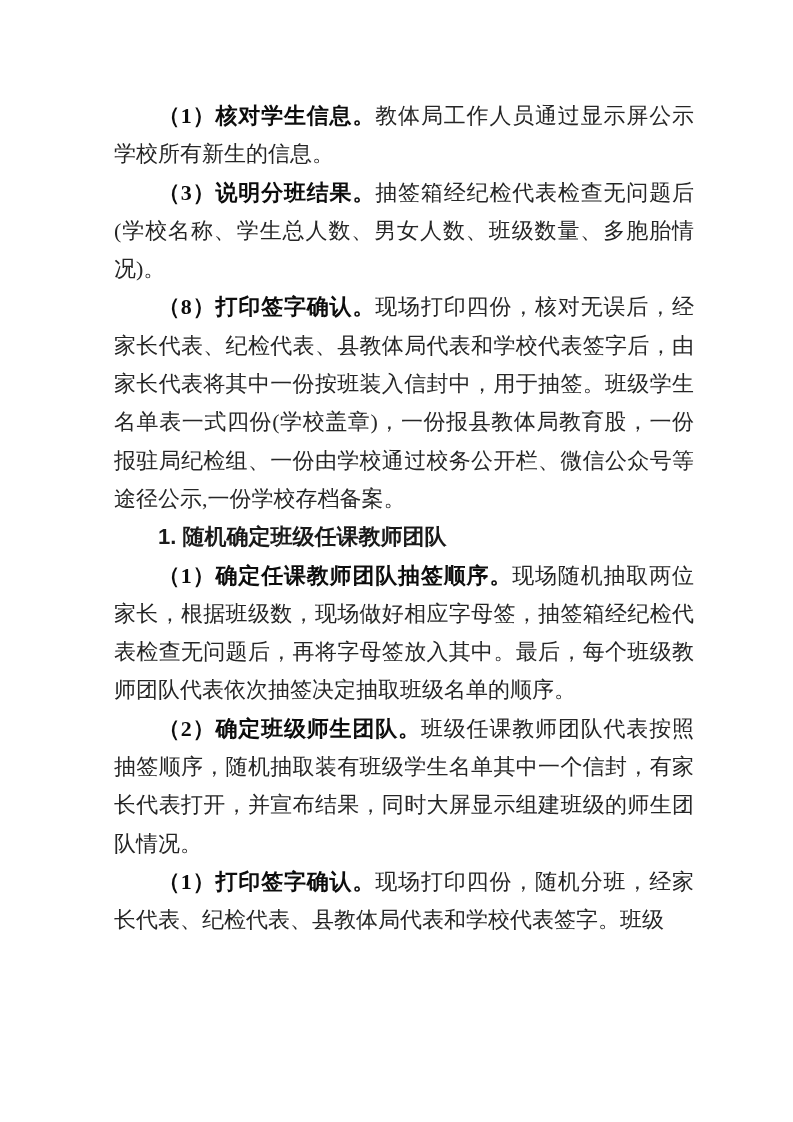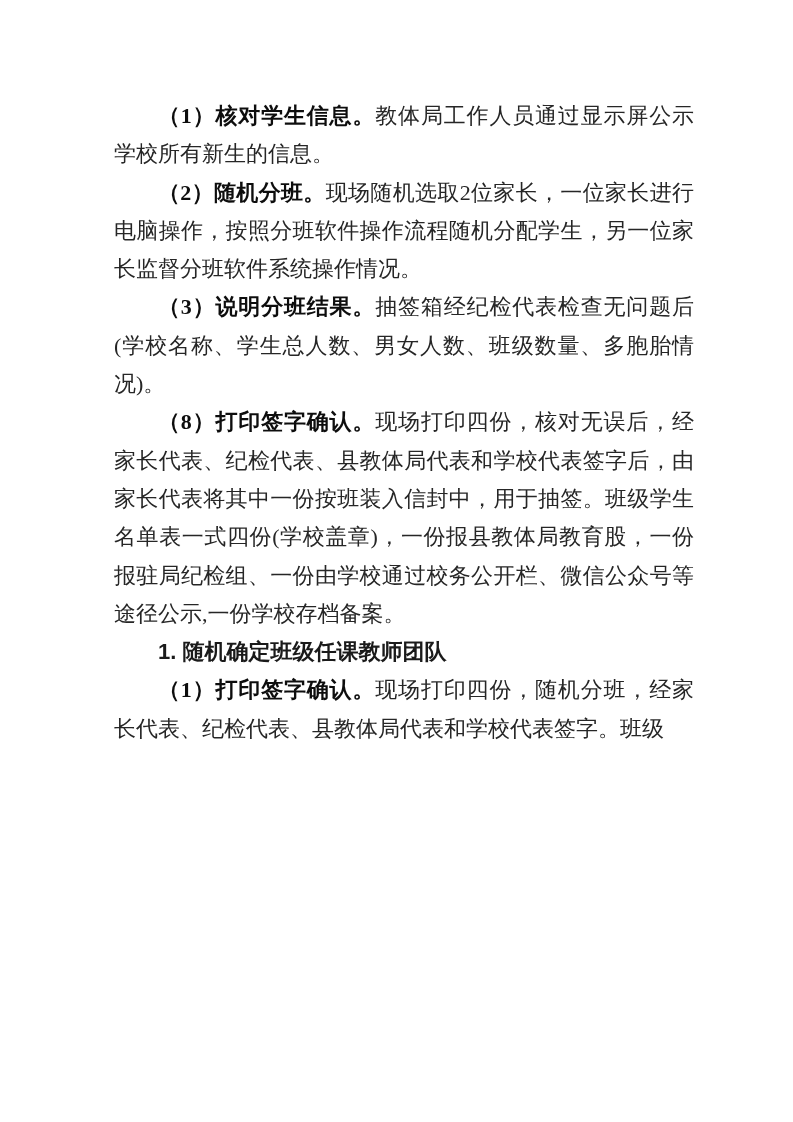--- a/index.html
+++ b/index.html
@@ -43,26 +43,27 @@
   }
 </style>
 </head>
 <body>
 
 <div class="page">
   <div class="doc-content">
 
     <p class="step-para"><span class="step-lead">（1）核对学生信息。</span><span>教体局工作人员通过显示屏公示学校所有新生的信息。</span></p>
 
-    <p class="step-para"><span class="step-lead">（2）随机分班。</span><span>现场随机选取2位家长，一位家长进行电脑操作，按照分班软件操作流程随机分配学生，另一位家长监督分班软件系统操作情况。</span></p>
 
     <p class="step-para"><span class="step-lead">（3）说明分班结果。</span><span>抽签箱经纪检代表检查无问题后(学校名称、学生总人数、男女人数、班级数量、多胞胎情况)。</span></p>
 
     <p class="step-para"><span class="step-lead">（8）打印签字确认。</span><span>现场打印四份，核对无误后，经家长代表、纪检代表、县教体局代表和学校代表签字后，由家长代表将其中一份按班装入信封中，用于抽签。班级学生名单表一式四份(学校盖章)，一份报县教体局教育股，一份报驻局纪检组、一份由学校通过校务公开栏、微信公众号等途径公示,一份学校存档备案。</span></p>
 
     <p class="section-heading">1. 随机确定班级任课教师团队</p>
 
+    <p class="step-para"><span class="step-lead">（1）确定任课教师团队抽签顺序。</span><span>现场随机抽取两位家长，根据班级数，现场做好相应字母签，抽签箱经纪检代表检查无问题后，再将字母签放入其中。最后，每个班级教师团队代表依次抽签决定抽取班级名单的顺序。</span></p>
 
+    <p class="step-para"><span class="step-lead">（2）确定班级师生团队。</span><span>班级任课教师团队代表按照抽签顺序，随机抽取装有班级学生名单其中一个信封，有家长代表打开，并宣布结果，同时大屏显示组建班级的师生团队情况。</span></p>
 
     <p class="step-para"><span class="step-lead">（1）打印签字确认。</span><span>现场打印四份，随机分班，经家长代表、纪检代表、县教体局代表和学校代表签字。班级</span></p>
 
   </div>
 </div>
 
 </body></html>

